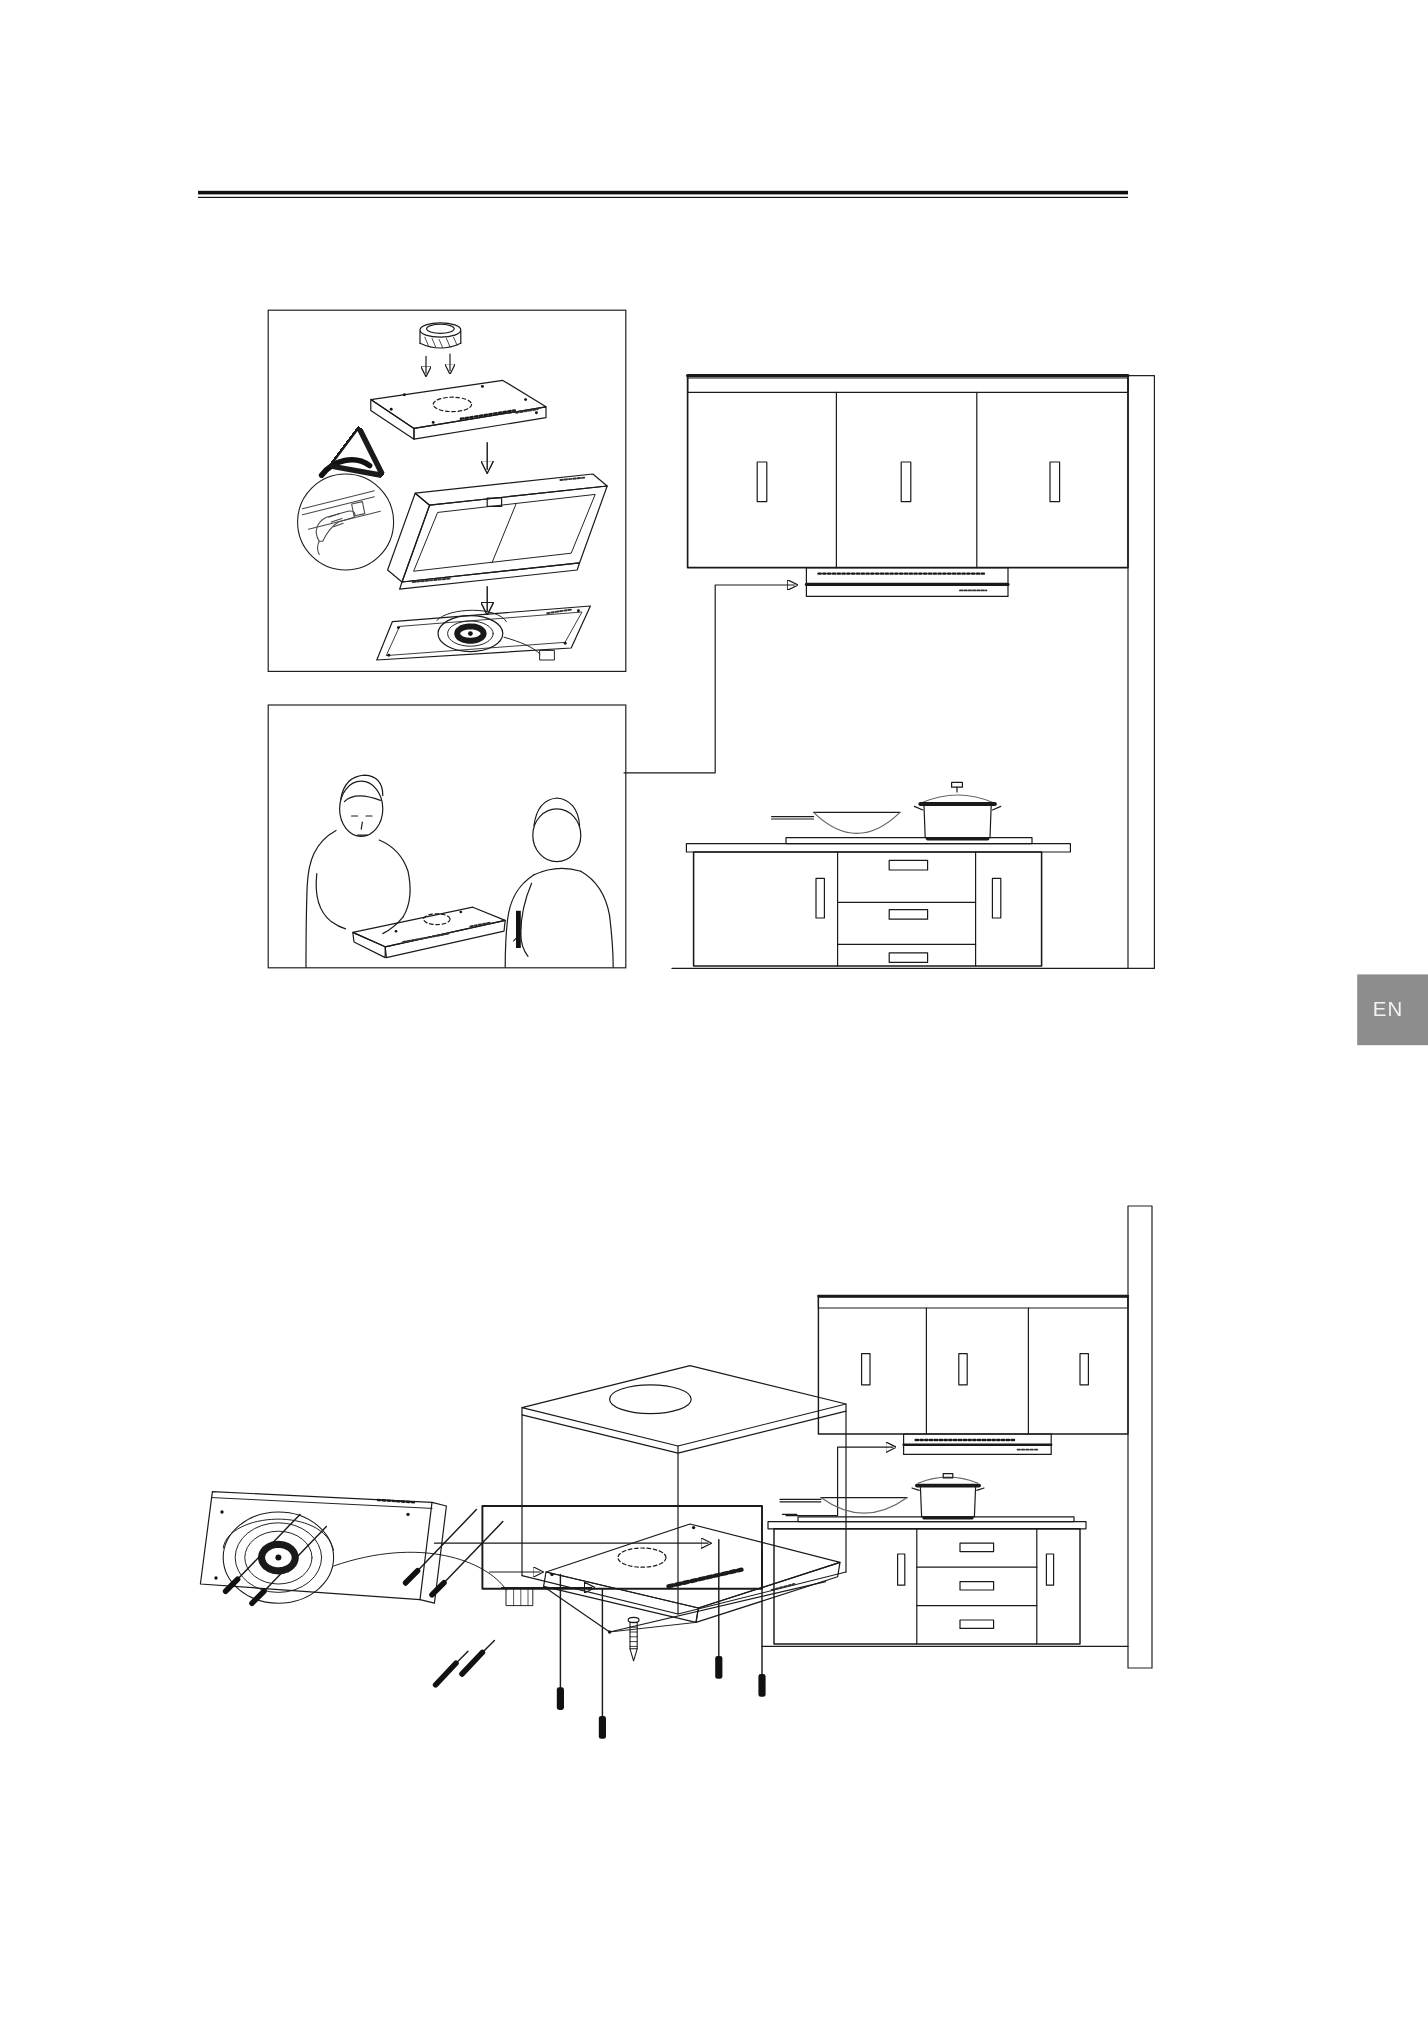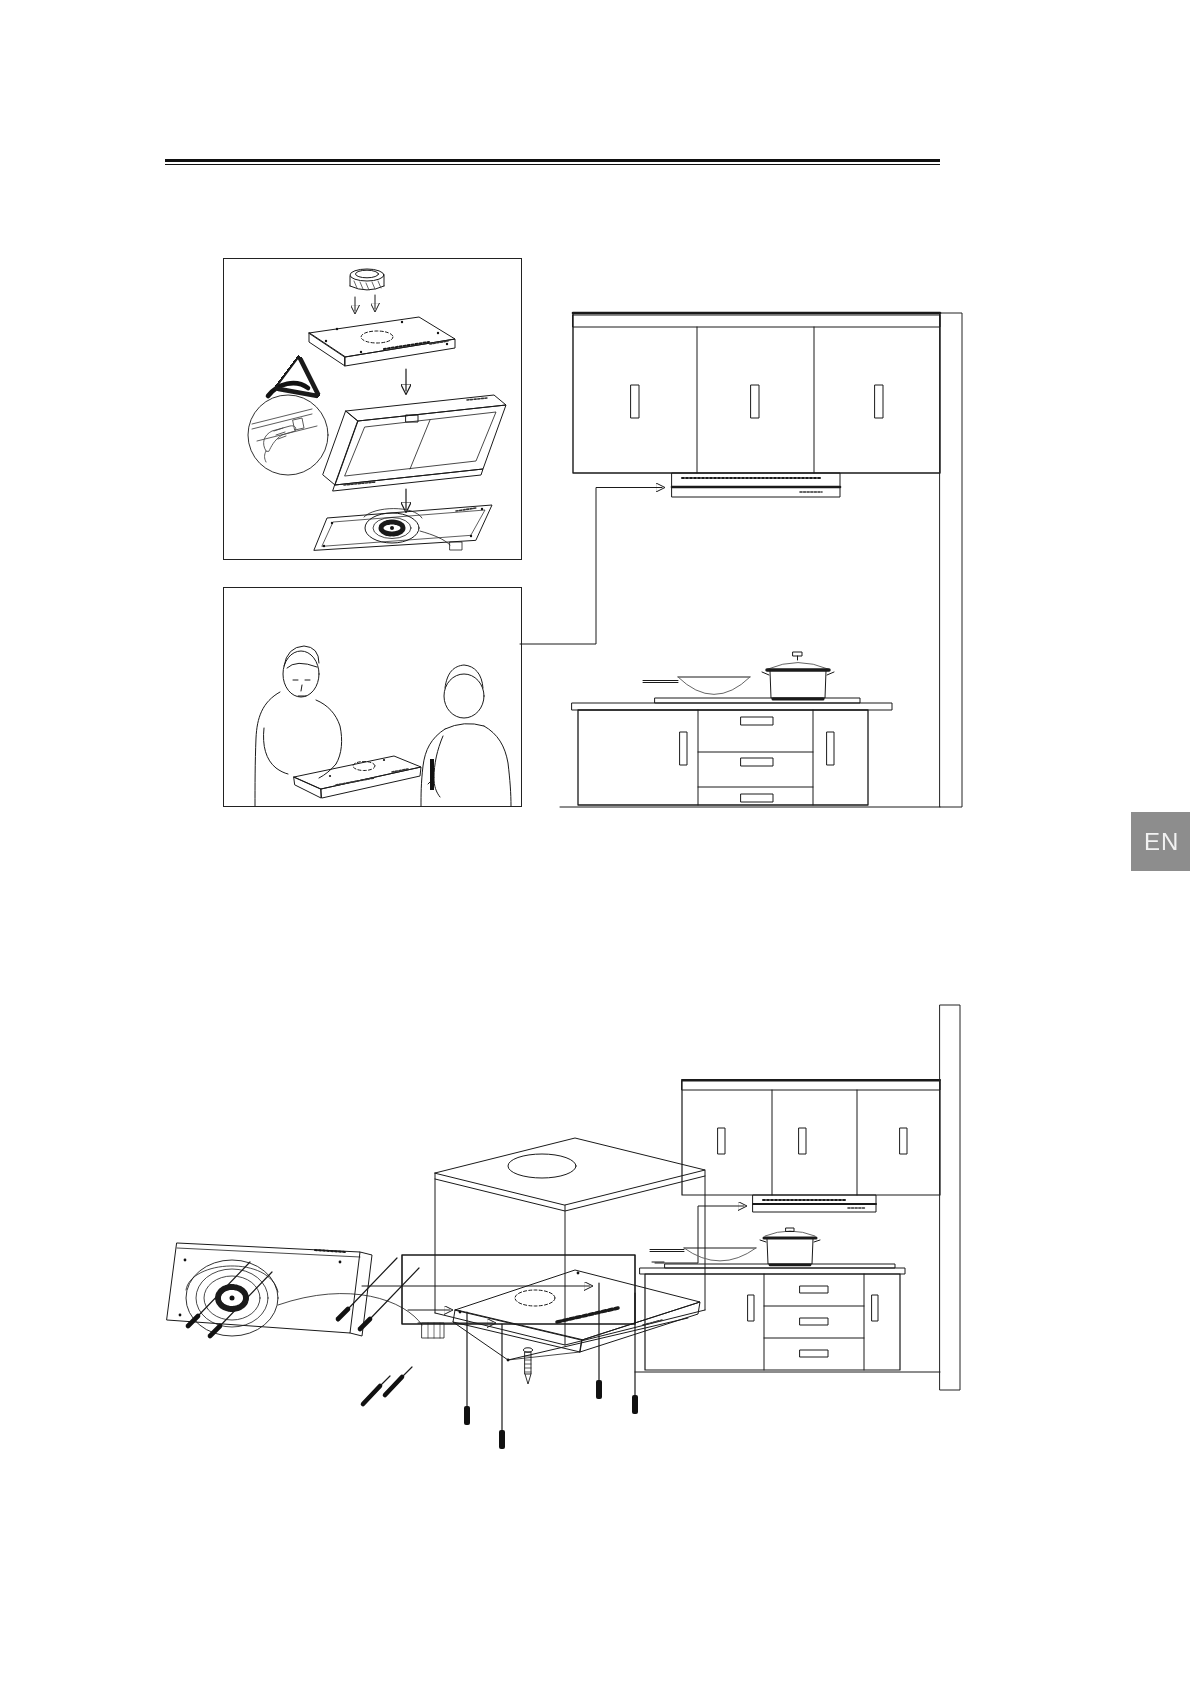--- a/index.html
+++ b/index.html
@@ -3,21 +3,21 @@
 <meta charset="utf-8">
 <style>
   html,body{margin:0;padding:0;background:#e8e8e8;}
   .page{position:relative;width:1190px;height:1684px;background:#ffffff;overflow:hidden;
         font-family:"Liberation Sans", sans-serif;}
   .toprule{position:absolute;left:165px;top:159px;width:775px;height:2px;
            border-top:3px solid #111;border-bottom:1.5px solid #111;}
   .figbox{position:absolute;border:1.3px solid #222;background:#fff;}
   .lang-tab{position:absolute;left:1131px;top:812px;width:59px;height:59px;
             display:flex;align-items:center;background:#8d8d8d;}
-  .lang-tab span{color:#f2f2f2;font-size:24px;letter-spacing:1px;padding-left:13px;}
+  .lang-tab span{color:#f2f2f2;font-size:17px;letter-spacing:1px;padding-left:13px;}
   svg{position:absolute;overflow:visible;}
   svg *{fill:none;stroke:#1a1a1a;stroke-width:1;stroke-linecap:round;stroke-linejoin:round;}
   .thk{stroke-width:2.6;}
   .th2{stroke-width:2;}
   .blk{fill:#111;stroke:none;}
   .lt{stroke:#b3b3b3;stroke-width:1;}
   .mid{stroke:#4a4a4a;stroke-width:0.9;}
   .dsh{stroke-dasharray:3 2.2;}
   .dots{stroke-dasharray:2 2;stroke-width:2;}
   .dots2{stroke-dasharray:2 1.6;stroke-width:1.6;stroke:#333;}

